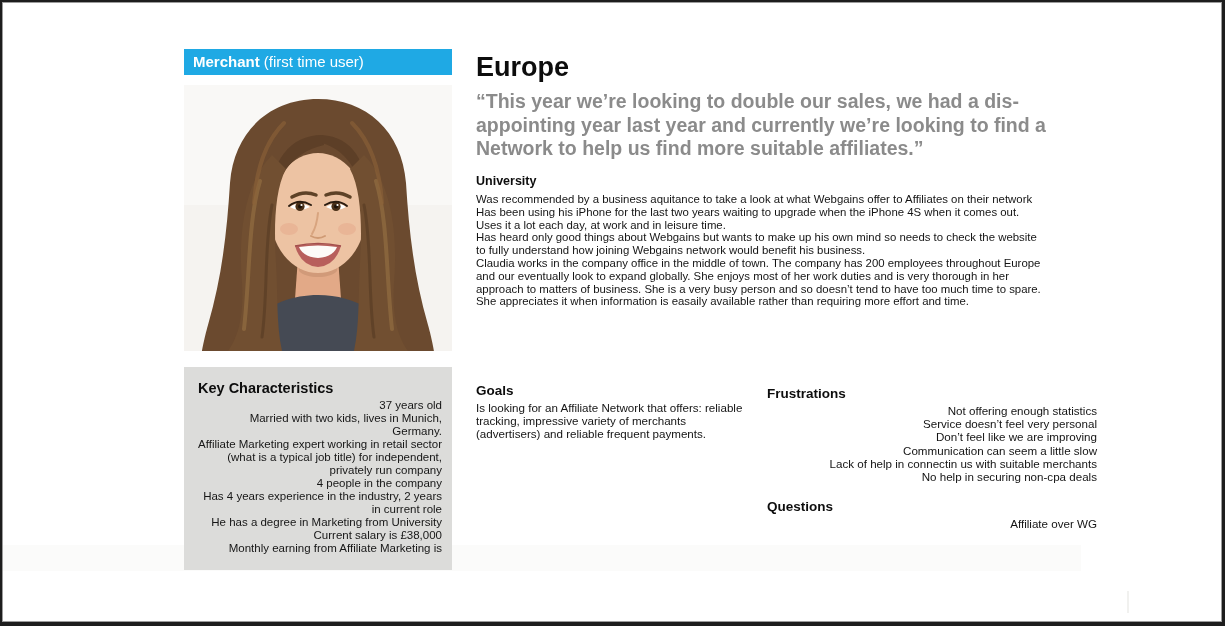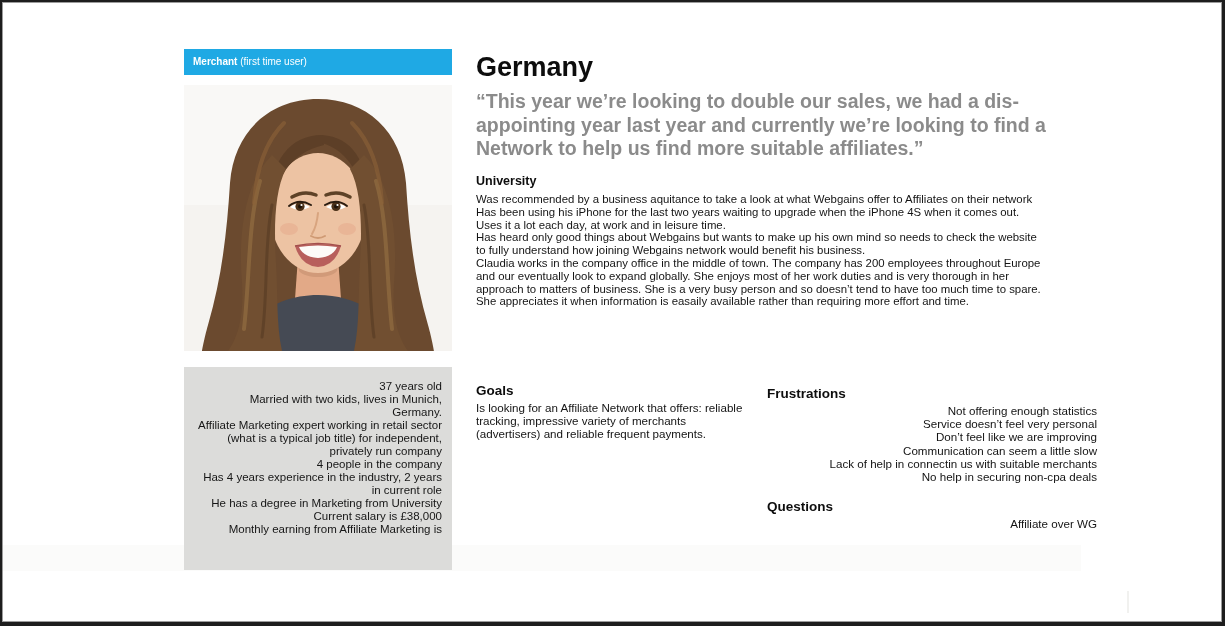--- a/index.html
+++ b/index.html
@@ -4,21 +4,21 @@
 <style>
   html,body{margin:0;padding:0;background:#1d1d1d;}
   .frame{position:relative;width:1225px;height:626px;background:#1d1d1d;overflow:hidden;
          font-family:"Liberation Sans","DejaVu Sans",sans-serif;}
   .page{position:absolute;left:2px;top:2px;width:1218px;height:618px;background:#ffffff;
         border:1px solid #9c9c9c;}
   .abs{position:absolute;}
 
   
   .banner{left:181px;top:46px;width:268px;height:26px;background:#1fa9e4;color:#ffffff;
-          font-size:10px;line-height:26px;padding-left:9px;box-sizing:border-box;white-space:nowrap;}
+          font-size:15px;line-height:26px;padding-left:9px;box-sizing:border-box;white-space:nowrap;}
   .banner .b{font-weight:bold;}
   .photo{left:181px;top:82px;width:268px;height:266px;overflow:hidden;}
   .panel{left:181px;top:364px;width:268px;height:203px;background:#dcdcda;
          box-sizing:border-box;padding:13px 10px 0 14px;color:#161616;}
   .panel h3{margin:0 0 3px 0;font-size:14.5px;font-weight:bold;color:#0d0d0d;}
   .panel .li{font-size:11.5px;line-height:13px;text-align:right;}
 
   
   .name{left:473px;top:49px;font-size:27px;font-weight:bold;color:#0d0d0d;line-height:30px;}
   .quote{left:473px;top:87px;width:585px;font-size:19.5px;font-weight:bold;color:#8b8b8b;
@@ -98,31 +98,32 @@
         <path d="M76,96 C64,136 66,190 60,244" stroke="#a07947" stroke-width="4" fill="none" opacity="0.5" stroke-linecap="round"></path>
         <path d="M192,96 C204,136 202,190 208,244" stroke="#a07947" stroke-width="4" fill="none" opacity="0.5" stroke-linecap="round"></path>
         <path d="M100,38 C80,58 72,88 70,118" stroke="#8c6238" stroke-width="4" fill="none" opacity="0.6" stroke-linecap="round"></path>
         <path d="M168,38 C188,58 196,88 198,118" stroke="#8c6238" stroke-width="4" fill="none" opacity="0.6" stroke-linecap="round"></path>
         <path d="M88,120 C80,160 84,210 78,252" stroke="#4f3520" stroke-width="3" fill="none" opacity="0.5" stroke-linecap="round"></path>
         <path d="M180,120 C188,160 184,210 190,252" stroke="#4f3520" stroke-width="3" fill="none" opacity="0.5" stroke-linecap="round"></path>
       </svg>
     </div>
 
     <div class="abs panel">
+      <h3>Key Characteristics</h3>
       <div class="li">37 years old</div>
       <div class="li">Married with two kids, lives in Munich, Germany.</div>
       <div class="li">Affiliate Marketing expert working in retail sec­tor (what is a typical job title) for independent, privately run company</div>
       <div class="li">4 people in the company</div>
       <div class="li">Has 4 years experience in the industry, 2 years in current role</div>
       <div class="li">He has a degree in Marketing from University</div>
       <div class="li">Current salary is £38,000</div>
       <div class="li">Monthly earning from Affiliate Marketing is</div>
     </div>
 
-    <div class="abs name">Germany</div>
+    <div class="abs name">Europe</div>
 
     <div class="abs quote">“This year we’re looking to double our sales, we had a dis­appointing year last year and currently we’re looking to find a Network to help us find more suitable affiliates.”</div>
 
     <div class="abs bg-h">University</div>
     <div class="abs bg-body">
       <div>Was recommended by a business aquitance to take a look at what Webgains offer to Affiliates on their network</div>
       <div>Has been using his iPhone for the last two years waiting to upgrade when the iPhone 4S when it comes out. Uses it a lot each day, at work and in leisure time.</div>
       <div>Has heard only good things about Webgains but wants to make up his own mind so needs to check the website to fully understand how joining Webgains network would benefit his business.</div>
       <div>Claudia works in the company office in the middle of town. The company has 200 employees throughout Europe and our eventually look to expand globally. She enjoys most of her work duties and is very thorough in her approach to matters of business. She is a very busy person and so doesn’t tend to have too much time to spare. She appreci­ates it when information is easaily available rather than requiring more effort and time.</div>
     </div>

